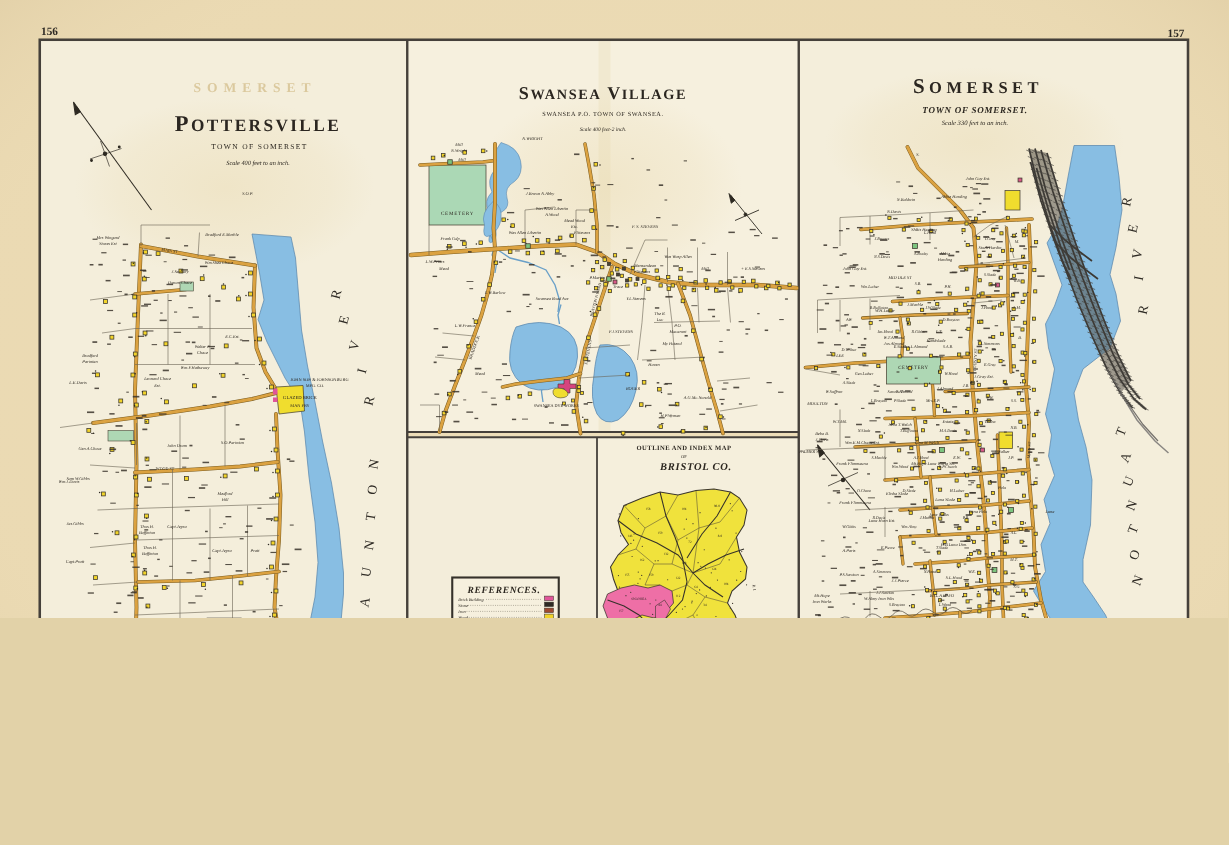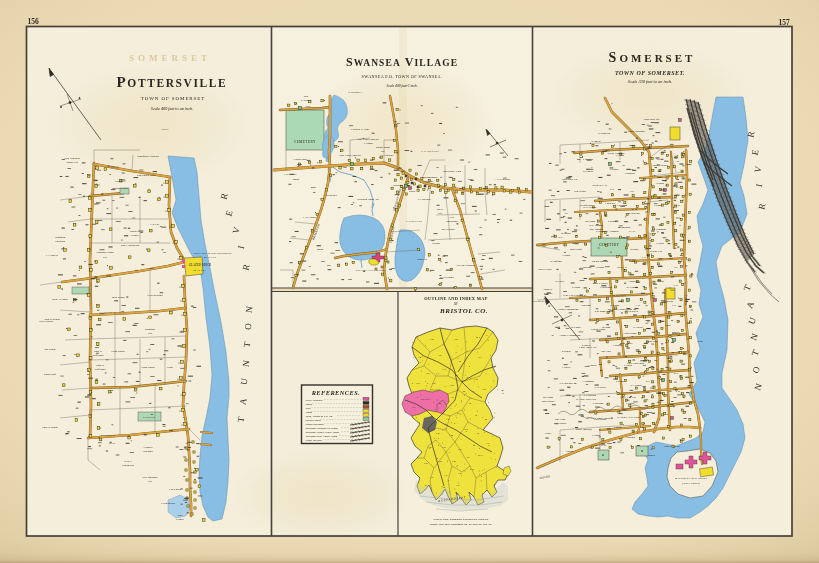--- a/index.html
+++ b/index.html
@@ -1,15 +1,15 @@
 <!DOCTYPE html>
 <html><head><meta charset="utf-8">
 <style>
 html,body{margin:0;padding:0;background:#e2d2a8;}
-#page{position:relative;width:819px;height:563px;overflow:hidden;text-align:right;}
+#page{position:relative;width:819px;height:412px;overflow:hidden;text-align:right;}
 </style></head>
 <body>
 <div id="page">
 <svg width="819" height="563" viewBox="0 0 819 563">
 <defs>
 <radialGradient id="soft" cx="50%" cy="50%" r="50%">
 <stop offset="0%" stop-color="#e8d7aa" stop-opacity="0.4"></stop>
 <stop offset="70%" stop-color="#e8d7aa" stop-opacity="0.18"></stop>
 <stop offset="100%" stop-color="#e8d7aa" stop-opacity="0"></stop>
 </radialGradient>

